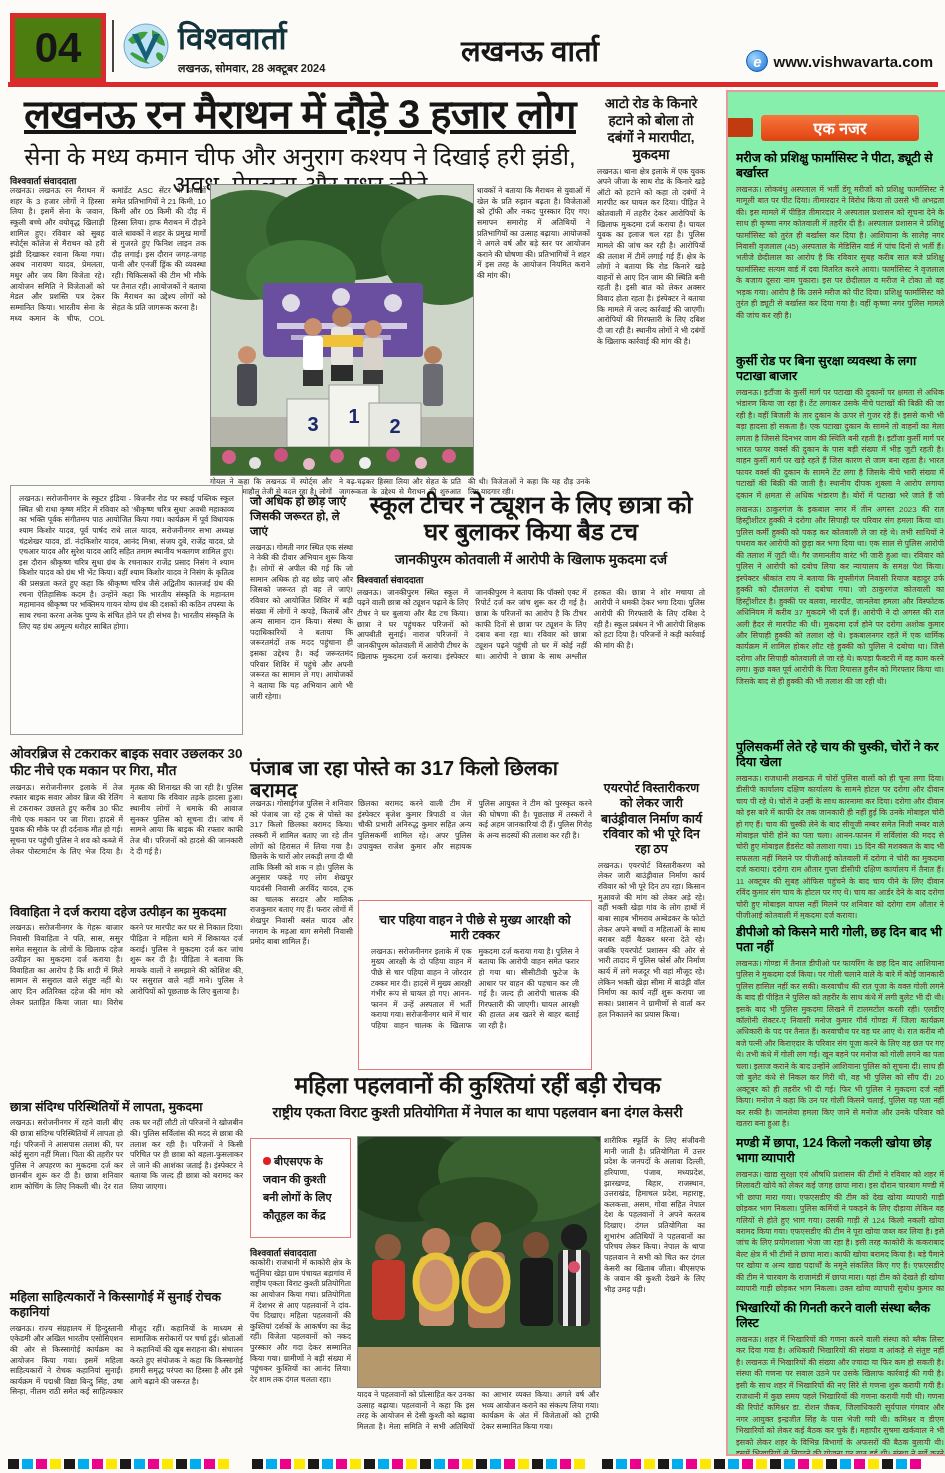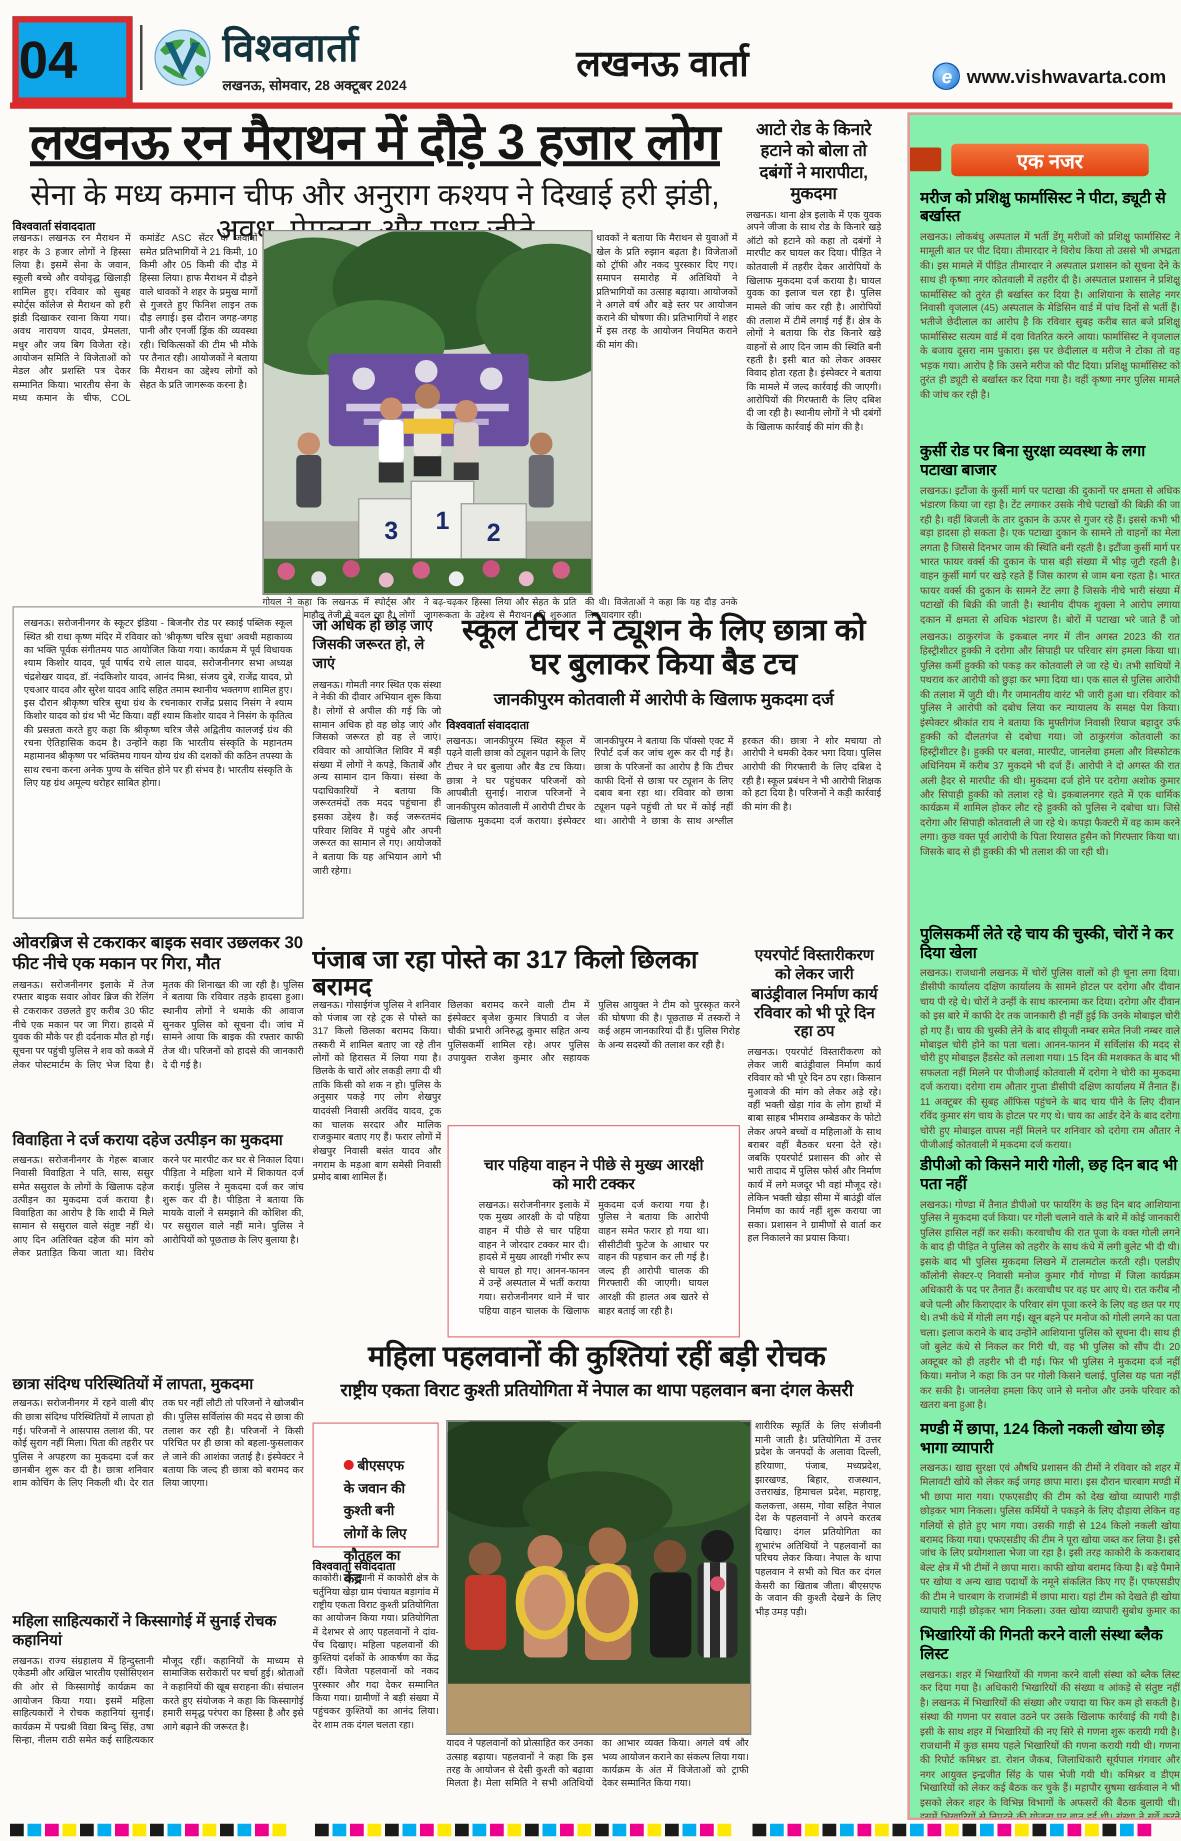--- a/index.html
+++ b/index.html
@@ -5,40 +5,40 @@
   html,body{margin:0;padding:0;background:#e9e7e2;}
   .page{position:relative;width:945px;height:1473px;background:#fcfbf8;overflow:hidden;
         font-family:"Liberation Sans","DejaVu Sans",sans-serif;color:#161616;}
   .abs{position:absolute;}
   .jtext{font-size:7.6px;line-height:1.4;text-align:justify;overflow:hidden;color:#222;}
   .cols2{column-count:2;column-gap:7px;}
   .cols3{column-count:3;column-gap:7px;}
   .center{text-align:center;}
   .byline{font-size:9px;font-weight:bold;color:#111;}
   
-  .pageno{border:5px solid #d92b2b;display:flex;align-items:center;justify-content:flex-start;
-          font-size:42px;font-weight:bold;background:#0ea5e9;}
+  .pageno{border:5px solid #d92b2b;display:flex;align-items:center;justify-content:center;
+          font-size:42px;font-weight:bold;background:#4d7c0f;}
   .mast-divider{background:#444;}
   .paper-name{font-size:31px;font-weight:bold;color:#12333b;letter-spacing:.5px;}
   .edition{font-size:11px;font-weight:bold;color:#222;margin-top:2px;}
   .section-title{font-size:29px;font-weight:bold;}
   .website{font-size:15px;font-weight:bold;display:flex;align-items:center;gap:5px;}
   .e-icon{width:20px;height:20px;border-radius:50%;background:radial-gradient(circle at 35% 35%,#9fd4ff,#1b74d4);
           color:#fff;font-weight:bold;font-style:italic;display:flex;align-items:center;justify-content:center;
           font-size:15px;border:1px solid #0d57a8;}
   .redrule{background:#d92b2b;}
   
   .lead-headline{font-size:40px;font-weight:bold;line-height:1.02;letter-spacing:-.5px;}
   .lead-subhead{font-size:24px;font-weight:normal;line-height:1.15;}
   .photo-frame{border:1px solid #888;overflow:hidden;background:#ccc;}
   
   .h-md{font-size:13.5px;font-weight:bold;line-height:1.25;margin:4px 0 3px 0;}
   .h-sm{font-size:12.3px;font-weight:bold;line-height:1.25;margin:0 0 3px 0;}
   .boxed{border:1px solid #9b9b95;background:#fdfdfb;padding:8px;box-sizing:border-box;}
-  .pinkbox{border:1.5px solid #e07b7b;background:#fffdfc;padding:24px;box-sizing:border-box;}
+  .pinkbox{border:1.5px solid #e07b7b;background:#fffdfc;padding:12px;box-sizing:border-box;}
   .pullquote{font-size:11.5px;font-weight:bold;line-height:1.3;margin-bottom:4px;}
   .school-headline{font-size:24px;font-weight:bold;line-height:1.12;}
   .school-subhead{font-size:13.5px;font-weight:bold;margin-top:4px;}
   .punjab-headline{font-size:20px;font-weight:bold;line-height:1.1;}
   .wrest-headline{font-size:23px;font-weight:bold;}
   .wrest-subhead{font-size:14px;font-weight:bold;}
   .bullet{display:inline-block;width:8px;height:8px;border-radius:50%;background:#e02020;margin-right:3px;}
   
   .sidebar{border:2px solid #e59b9b;background:#86efac;box-sizing:border-box;padding:21px 8px;overflow:hidden;margin-left:16px;}
   .eknazar{width:158px;height:26px;margin:2px auto 9px auto;background:linear-gradient(#f5773d,#e14210);
@@ -194,21 +194,21 @@
 
   <div class="abs punjab-headline" style="left:250px;top:757px;width:342px;">पंजाब जा रहा पोस्ते का 317 किलो छिलका बरामद</div>
   <div class="abs jtext" style="left:250px;top:799px;width:103px;height:268px;">लखनऊ। गोसाईगंज पुलिस ने शनिवार को पंजाब जा रहे ट्रक से पोस्ते का 317 किलो छिलका बरामद किया। तस्करी में शामिल बताए जा रहे तीन लोगों को हिरासत में लिया गया है। छिलके के चारों ओर लकड़ी लगा दी थी ताकि किसी को शक न हो। पुलिस के अनुसार पकड़े गए लोग शेखपुर यादवंसी निवासी अरविंद यादव, ट्रक का चालक सरदार और मालिक राजकुमार बताए गए हैं। फरार लोगों में शेखपुर निवासी बसंत यादव और नगराम के मड़आ बाग समेसी निवासी प्रमोद बाबा शामिल हैं।</div>
   <div class="abs jtext cols2" style="left:358px;top:799px;width:234px;height:96px;">छिलका बरामद करने वाली टीम में इंस्पेक्टर बृजेश कुमार त्रिपाठी व जेल चौकी प्रभारी अनिरुद्ध कुमार सहित अन्य पुलिसकर्मी शामिल रहे। अपर पुलिस उपायुक्त राजेश कुमार और सहायक पुलिस आयुक्त ने टीम को पुरस्कृत करने की घोषणा की है। पूछताछ में तस्करों ने कई अहम जानकारियां दी हैं। पुलिस गिरोह के अन्य सदस्यों की तलाश कर रही है।</div>
 
   <div class="abs pinkbox" style="left:358px;top:900px;width:234px;height:170px;">
     <div class="h-sm center">चार पहिया वाहन ने पीछे से मुख्य आरक्षी को मारी टक्कर</div>
     <div class="jtext cols2" style="height:122px;">लखनऊ। सरोजनीनगर इलाके में एक मुख्य आरक्षी के दो पहिया वाहन में पीछे से चार पहिया वाहन ने जोरदार टक्कर मार दी। हादसे में मुख्य आरक्षी गंभीर रूप से घायल हो गए। आनन-फानन में उन्हें अस्पताल में भर्ती कराया गया। सरोजनीनगर थाने में चार पहिया वाहन चालक के खिलाफ मुकदमा दर्ज कराया गया है। पुलिस ने बताया कि आरोपी वाहन समेत फरार हो गया था। सीसीटीवी फुटेज के आधार पर वाहन की पहचान कर ली गई है। जल्द ही आरोपी चालक की गिरफ्तारी की जाएगी। घायल आरक्षी की हालत अब खतरे से बाहर बताई जा रही है।</div>
   </div>
 
-  <div class="abs" style="left:598px;top:757px;width:107px;">
+  <div class="abs" style="left:598px;top:781px;width:107px;">
     <div class="h-sm center">एयरपोर्ट विस्तारीकरण को लेकर जारी बाउंड्रीवाल निर्माण कार्य रविवार को भी पूरे दिन रहा ठप</div>
     <div class="jtext" style="height:232px;">लखनऊ। एयरपोर्ट विस्तारीकरण को लेकर जारी बाउंड्रीवाल निर्माण कार्य रविवार को भी पूरे दिन ठप रहा। किसान मुआवजे की मांग को लेकर अड़े रहे। वहीं भक्ती खेड़ा गांव के लोग हाथों में बाबा साहब भीमराव अम्बेडकर के फोटो लेकर अपने बच्चों व महिलाओं के साथ बराबर वहीं बैठकर धरना देते रहे। जबकि एयरपोर्ट प्रशासन की ओर से भारी तादाद में पुलिस फोर्स और निर्माण कार्य में लगे मजदूर भी वहां मौजूद रहे। लेकिन भक्ती खेड़ा सीमा में बाउंड्री वॉल निर्माण का कार्य नहीं शुरू कराया जा सका। प्रशासन ने ग्रामीणों से वार्ता कर हल निकालने का प्रयास किया।</div>
   </div>
 
   <div class="abs wrest-headline center" style="left:250px;top:1068px;width:455px;">महिला पहलवानों की कुश्तियां रहीं बड़ी रोचक</div>
   <div class="abs pinkbox" style="left:250px;top:1138px;width:101px;height:100px;">
     <span class="bullet"></span><span style="font-size:11px;font-weight:bold;line-height:1.3;">बीएसएफ के जवान की कुश्ती बनी लोगों के लिए कौतूहल का केंद्र</span>
   </div>
 
   <div class="abs wrest-subhead center" style="left:250px;top:1102px;width:455px;">राष्ट्रीय एकता विराट कुश्ती प्रतियोगिता में नेपाल का थापा पहलवान बना दंगल केसरी</div>

